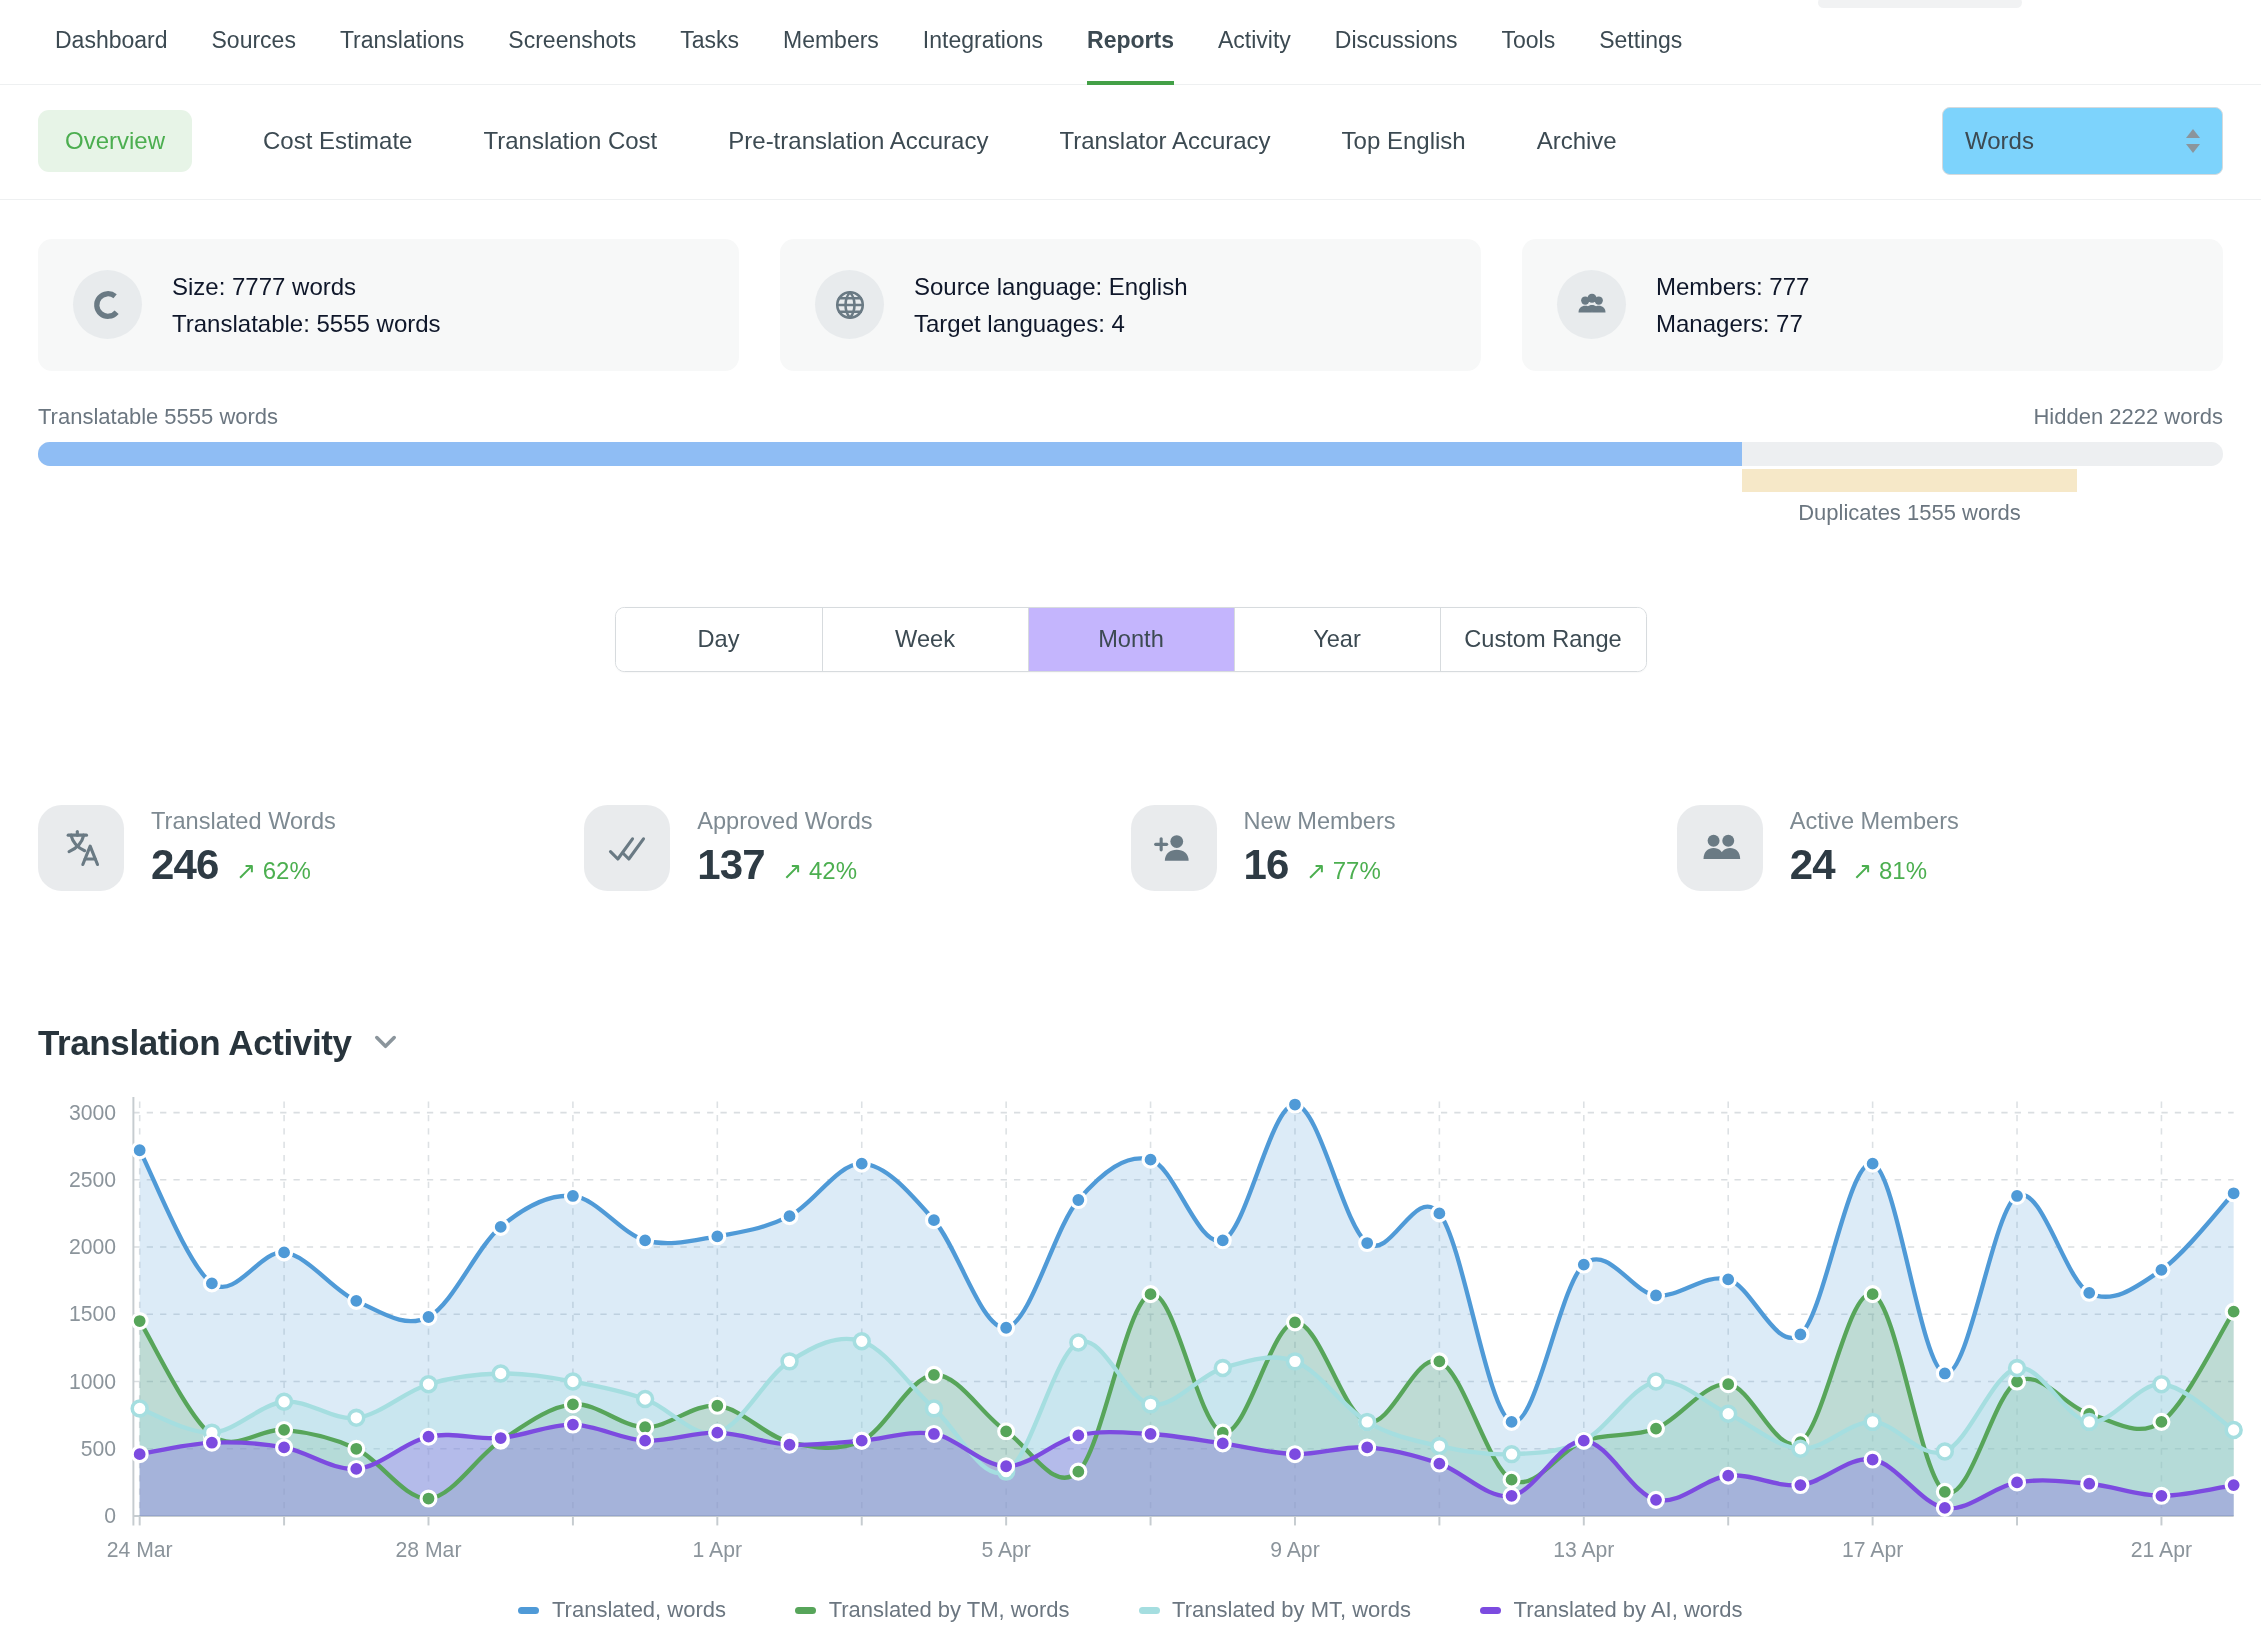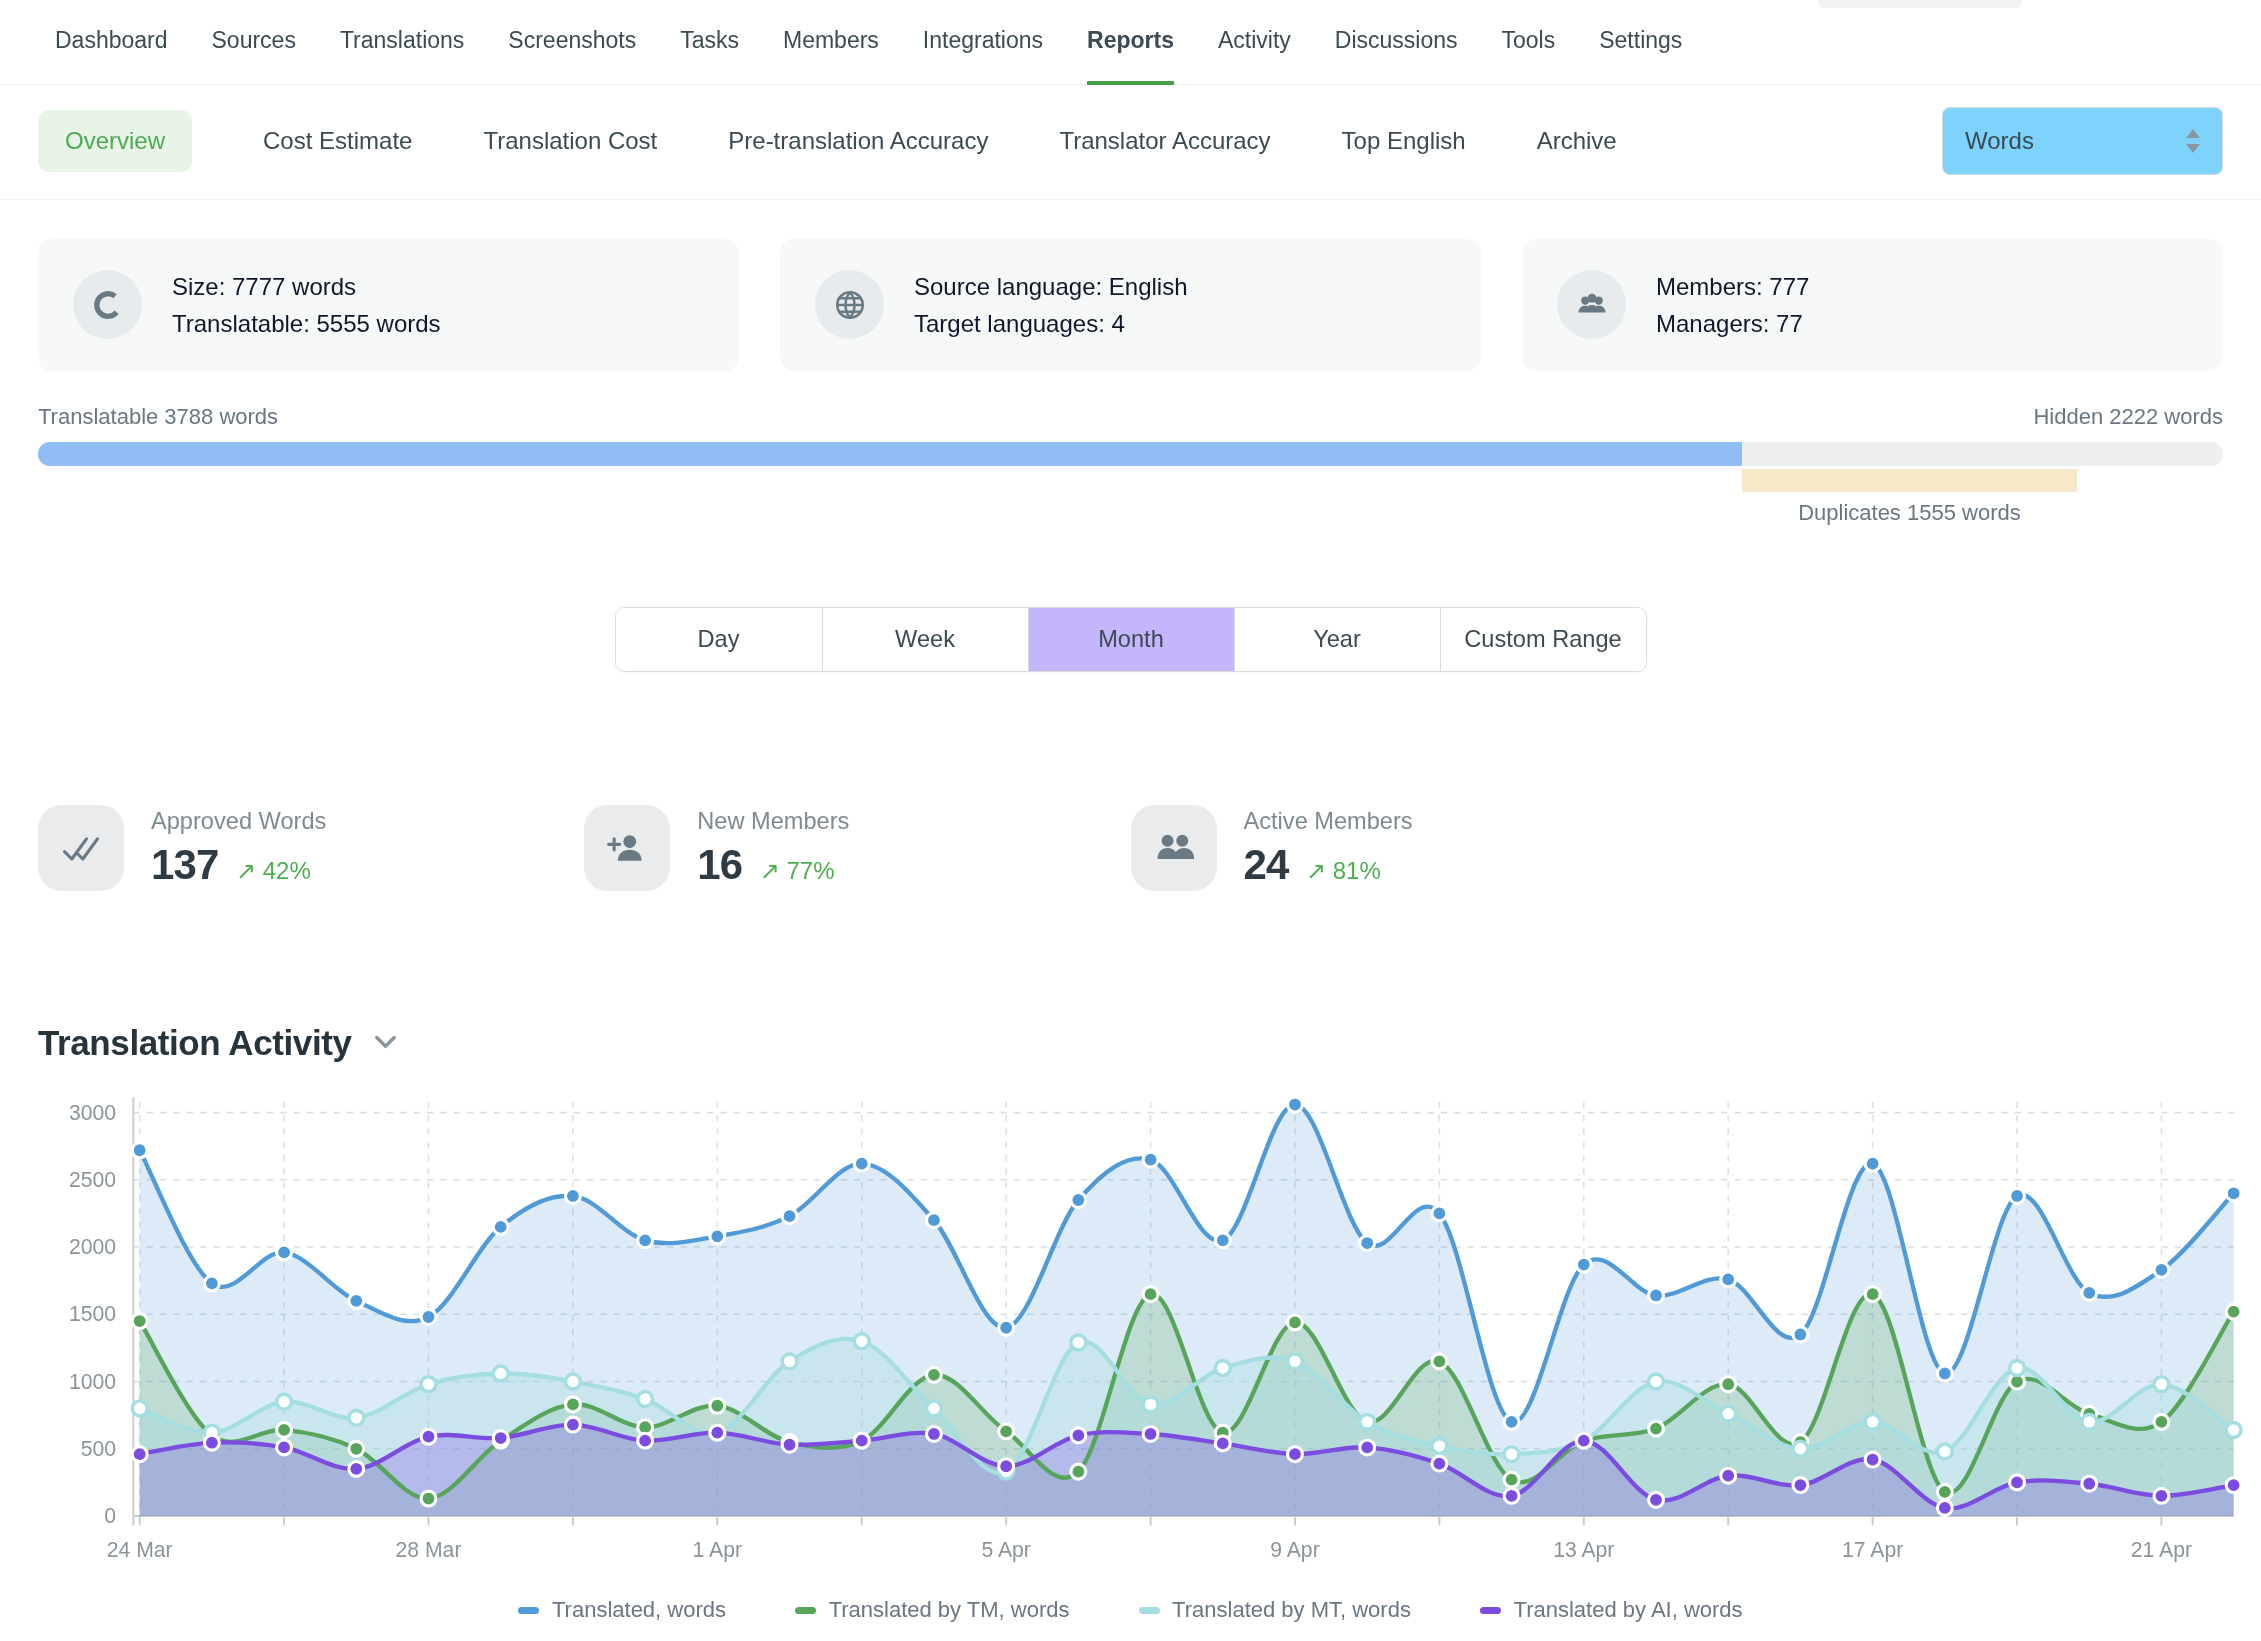--- a/index.html
+++ b/index.html
@@ -154,21 +154,21 @@
       </div>
       <div class="lines">
         <div>Members: 777</div>
         <div>Managers: 77</div>
       </div>
     </div>
   </div>
 
 <div class="progress-wrap">
   <div class="progress-labels">
-    <span>Translatable 3788 words</span>
+    <span>Translatable 5555 words</span>
     <span>Hidden 2222 words</span>
   </div>
   <div class="bar-track">
     <div class="bar-fill" id="bar-fill" style="width: 78%; background: rgb(143, 189, 244);"></div>
   </div>
   <div class="bar-dup">
     <div class="dup-fill" id="dup-fill" style="left: 78%; width: 15.3%; background: rgb(246, 232, 200);"></div>
     <div class="dup-label" id="dup-label" style="left: 78%; width: 15.3%;">Duplicates 1555 words</div>
   </div>
 </div>
@@ -177,20 +177,39 @@
   <div class="grp" id="range-group">
       <div class="range-btn">Day</div>
       <div class="range-btn">Week</div>
       <div class="range-btn active">Month</div>
       <div class="range-btn">Year</div>
       <div class="range-btn">Custom Range</div>
     </div>
 </div>
 
 <div class="stats" id="stats-row">
+    <div class="stat">
+      <div class="sq">
+        <svg width="44" height="44" viewBox="0 0 48 48">
+          <path d="M10 10 H30" fill="none" stroke="currentColor" stroke-width="3.4" stroke-linecap="round" stroke-linejoin="round"></path>
+          <path d="M20 6 V10" fill="none" stroke="currentColor" stroke-width="3.4" stroke-linecap="round" stroke-linejoin="round"></path>
+          <path d="M27 10 c-2 9-9 15-16 18" fill="none" stroke="currentColor" stroke-width="3.4" stroke-linecap="round" stroke-linejoin="round"></path>
+          <path d="M13 10 c2 8 8 14 15 17" fill="none" stroke="currentColor" stroke-width="3.4" stroke-linecap="round" stroke-linejoin="round"></path>
+          <path d="M26 42 L34 22 L42 42" fill="none" stroke="currentColor" stroke-width="3.4" stroke-linecap="round" stroke-linejoin="round"></path>
+          <path d="M28.5 36 H39.5" fill="none" stroke="currentColor" stroke-width="3.4" stroke-linecap="round" stroke-linejoin="round"></path>
+        </svg>
+      </div>
+      <div class="txt">
+        <div class="lbl">Translated Words</div>
+        <div class="valrow">
+          <span class="val">246</span>
+          <span class="pct">↗ 62%</span>
+        </div>
+      </div>
+    </div>
     <div class="stat">
       <div class="sq">
         <svg width="44" height="44" viewBox="0 0 48 48">
           <path d="M6 28 L14 36 L30 14" fill="none" stroke="currentColor" stroke-width="3.4" stroke-linecap="round" stroke-linejoin="round"></path>
           <path d="M20 30 L26 36 L42 14" fill="none" stroke="currentColor" stroke-width="3.4" stroke-linecap="round" stroke-linejoin="round"></path>
         </svg>
       </div>
       <div class="txt">
         <div class="lbl">Approved Words</div>
         <div class="valrow">

